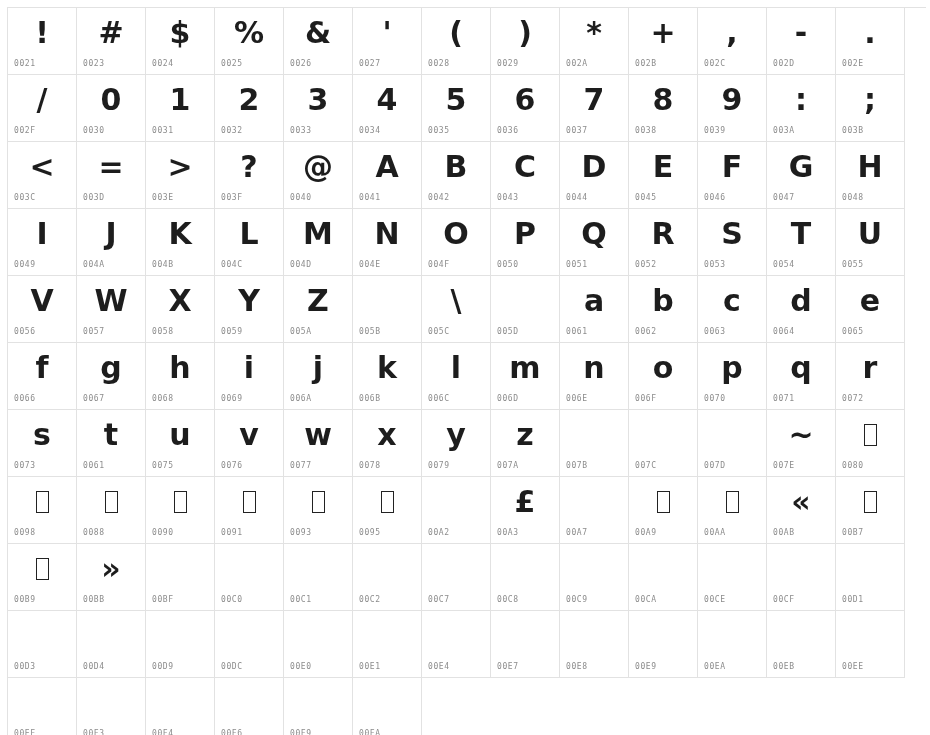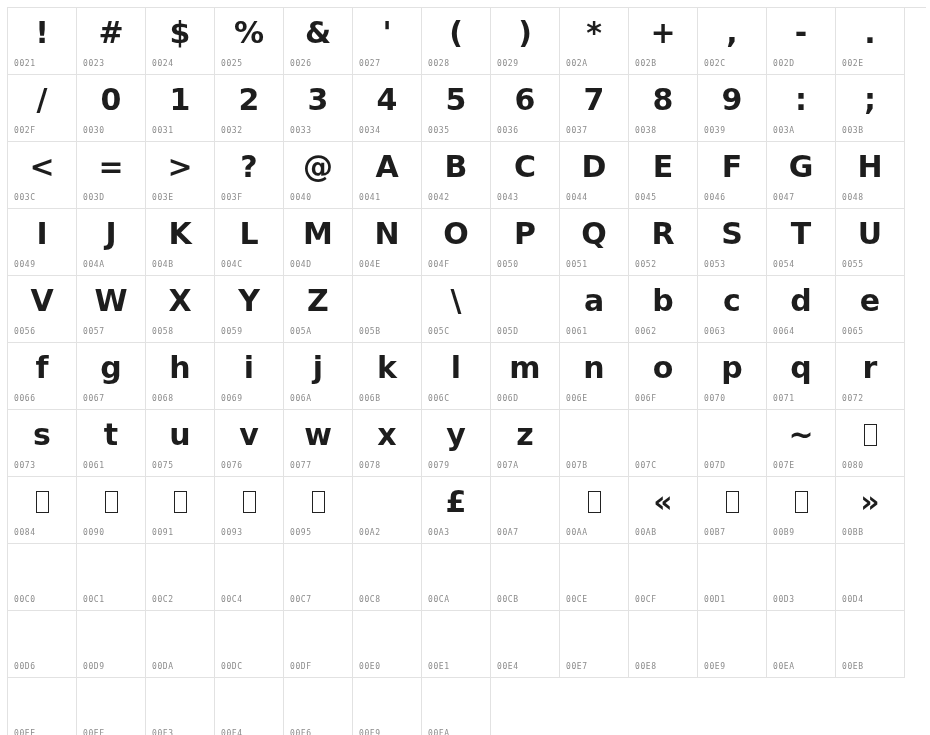--- a/index.html
+++ b/index.html
@@ -431,21 +431,25 @@
     <div class="cell">
       <div class="glyph">~</div>
       <div class="code">007E</div>
     </div>
     <div class="cell tofu">
       <div class="glyph"></div>
       <div class="code">0080</div>
     </div>
     <div class="cell tofu">
       <div class="glyph"></div>
-      <div class="code">0084</div>
+      <div class="code">0098</div>
+    </div>
+    <div class="cell tofu">
+      <div class="glyph"></div>
+      <div class="code">0088</div>
     </div>
     <div class="cell tofu">
       <div class="glyph"></div>
       <div class="code">0090</div>
     </div>
     <div class="cell tofu">
       <div class="glyph"></div>
       <div class="code">0091</div>
     </div>
     <div class="cell tofu">
@@ -463,109 +467,101 @@
     <div class="cell">
       <div class="glyph">£</div>
       <div class="code">00A3</div>
     </div>
     <div class="cell empty">
       <div class="glyph"></div>
       <div class="code">00A7</div>
     </div>
     <div class="cell tofu">
       <div class="glyph"></div>
+      <div class="code">00A9</div>
+    </div>
+    <div class="cell tofu">
+      <div class="glyph"></div>
       <div class="code">00AA</div>
     </div>
     <div class="cell">
       <div class="glyph">«</div>
       <div class="code">00AB</div>
     </div>
     <div class="cell tofu">
       <div class="glyph"></div>
       <div class="code">00B7</div>
     </div>
     <div class="cell tofu">
       <div class="glyph"></div>
       <div class="code">00B9</div>
     </div>
     <div class="cell">
       <div class="glyph">»</div>
       <div class="code">00BB</div>
     </div>
     <div class="cell empty">
       <div class="glyph"></div>
+      <div class="code">00BF</div>
+    </div>
+    <div class="cell empty">
+      <div class="glyph"></div>
       <div class="code">00C0</div>
     </div>
     <div class="cell empty">
       <div class="glyph"></div>
       <div class="code">00C1</div>
     </div>
     <div class="cell empty">
       <div class="glyph"></div>
       <div class="code">00C2</div>
     </div>
     <div class="cell empty">
       <div class="glyph"></div>
-      <div class="code">00C4</div>
-    </div>
-    <div class="cell empty">
-      <div class="glyph"></div>
       <div class="code">00C7</div>
     </div>
     <div class="cell empty">
       <div class="glyph"></div>
       <div class="code">00C8</div>
     </div>
     <div class="cell empty">
       <div class="glyph"></div>
+      <div class="code">00C9</div>
+    </div>
+    <div class="cell empty">
+      <div class="glyph"></div>
       <div class="code">00CA</div>
     </div>
     <div class="cell empty">
       <div class="glyph"></div>
-      <div class="code">00CB</div>
-    </div>
-    <div class="cell empty">
-      <div class="glyph"></div>
       <div class="code">00CE</div>
     </div>
     <div class="cell empty">
       <div class="glyph"></div>
       <div class="code">00CF</div>
     </div>
     <div class="cell empty">
       <div class="glyph"></div>
       <div class="code">00D1</div>
     </div>
     <div class="cell empty">
       <div class="glyph"></div>
       <div class="code">00D3</div>
     </div>
     <div class="cell empty">
       <div class="glyph"></div>
       <div class="code">00D4</div>
     </div>
     <div class="cell empty">
       <div class="glyph"></div>
-      <div class="code">00D6</div>
-    </div>
-    <div class="cell empty">
-      <div class="glyph"></div>
       <div class="code">00D9</div>
     </div>
     <div class="cell empty">
       <div class="glyph"></div>
-      <div class="code">00DA</div>
-    </div>
-    <div class="cell empty">
-      <div class="glyph"></div>
       <div class="code">00DC</div>
-    </div>
-    <div class="cell empty">
-      <div class="glyph"></div>
-      <div class="code">00DF</div>
     </div>
     <div class="cell empty">
       <div class="glyph"></div>
       <div class="code">00E0</div>
     </div>
     <div class="cell empty">
       <div class="glyph"></div>
       <div class="code">00E1</div>
     </div>
     <div class="cell empty">

